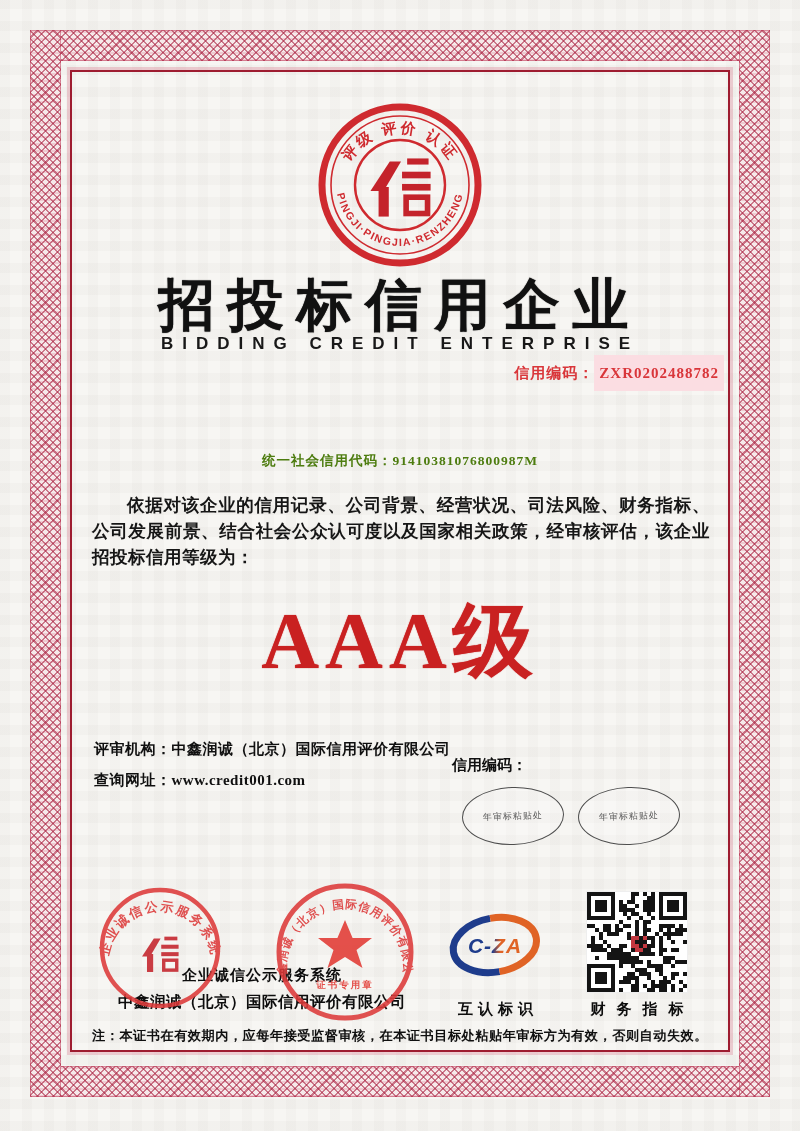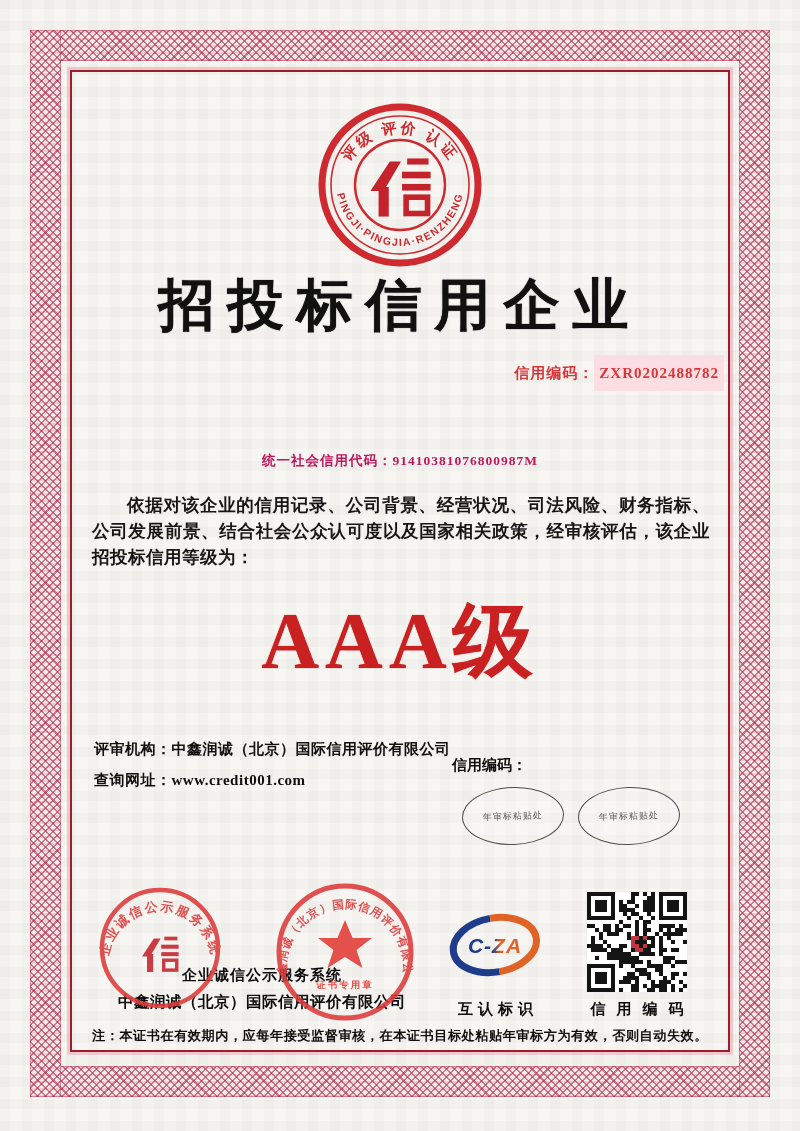--- a/index.html
+++ b/index.html
@@ -44,21 +44,21 @@
   .subtitle{
     top:334px; font-family:"Liberation Sans", sans-serif;
     font-size:17px; font-weight:700; letter-spacing:9px; color:#181818;
   }
   .credit-code{
     top:364px; right:76px; font-size:15px; font-weight:700; color:#d9363a;
     letter-spacing:1px;
   }
   .credit-code .code{ background:#fbdde2; padding:10px 5px; }
   .company{ top:412px; font-size:29px; font-weight:900; color:#0d0d0d; letter-spacing:2px;}
-  .uscc{ top:452px; font-size:13.5px; font-weight:700; color:#be185d; letter-spacing:1px;}
+  .uscc{ top:452px; font-size:13.5px; font-weight:700; color:#4d7c0f; letter-spacing:1px;}
   .bodytext{
     top:492px; left:92px; width:618px; font-size:17.5px; font-weight:700;
     line-height:26px; color:#161616; text-align:justify; text-indent:2em;
     letter-spacing:.5px;
   }
   .grade{ top:588px; font-size:80px; font-weight:900; color:#c92121; letter-spacing:6px;
     text-shadow:0 0 1px #c92121;}
   
   .fields{ top:734px; left:94px; font-size:15px; font-weight:700; color:#101010;}
   .fields .row{ line-height:31px; white-space:nowrap; letter-spacing:.5px;}
@@ -124,20 +124,21 @@
     <text font-family="Liberation Sans, sans-serif" font-size="15" font-weight="700" fill="#cf2a2f" letter-spacing="3">
       <textPath href="#arcTop" startOffset="50%" text-anchor="middle">评级 评价 认证</textPath>
     </text>
     <text font-family="Liberation Sans, sans-serif" font-size="10.5" font-weight="700" fill="#cf2a2f" letter-spacing="1.5">
       <textPath href="#arcBottom" startOffset="50%" text-anchor="middle">PINGJI·PINGJIA·RENZHENG</textPath>
     </text>
     <use href="#xinlogo" transform="translate(87,89) scale(1.02)"></use>
   </svg>
 
   <div class="abs center title">招投标信用企业</div>
+  <div class="abs center subtitle">BIDDING CREDIT ENTERPRISE</div>
 
   <div class="abs credit-code">
     <span>信用编码：</span><span class="code">ZXR0202488782</span>
   </div>
 
   <div class="abs center uscc">
     <span>统一社会信用代码：</span><span>91410381076800987M</span>
   </div>
 
   <div class="abs center grade">AAA级</div>
@@ -417,16 +418,16 @@
       <div class="m" style="left: 0px; top: 0px; width: 28px; height: 28px; background: rgb(20, 20, 20);"></div>
       <div class="m" style="left: 4px; top: 4px; width: 20px; height: 20px; background: rgb(255, 255, 255);"></div>
       <div class="m" style="left: 8px; top: 8px; width: 12px; height: 12px; background: rgb(20, 20, 20);"></div>
       <div class="m" style="left: 72px; top: 0px; width: 28px; height: 28px; background: rgb(20, 20, 20);"></div>
       <div class="m" style="left: 76px; top: 4px; width: 20px; height: 20px; background: rgb(255, 255, 255);"></div>
       <div class="m" style="left: 80px; top: 8px; width: 12px; height: 12px; background: rgb(20, 20, 20);"></div>
       <div class="m" style="left: 0px; top: 72px; width: 28px; height: 28px; background: rgb(20, 20, 20);"></div>
       <div class="m" style="left: 4px; top: 76px; width: 20px; height: 20px; background: rgb(255, 255, 255);"></div>
       <div class="m" style="left: 8px; top: 80px; width: 12px; height: 12px; background: rgb(20, 20, 20);"></div>
     </div>
-  <div class="abs qr-label">信用编码</div>
+  <div class="abs qr-label">财务指标</div>
 
   <div class="abs note">注：本证书在有效期内，应每年接受监督审核，在本证书目标处粘贴年审标方为有效，否则自动失效。</div>
 </div>
 
 </body></html>

